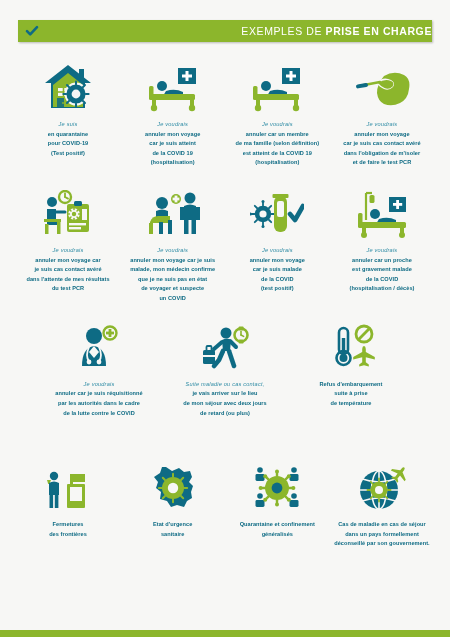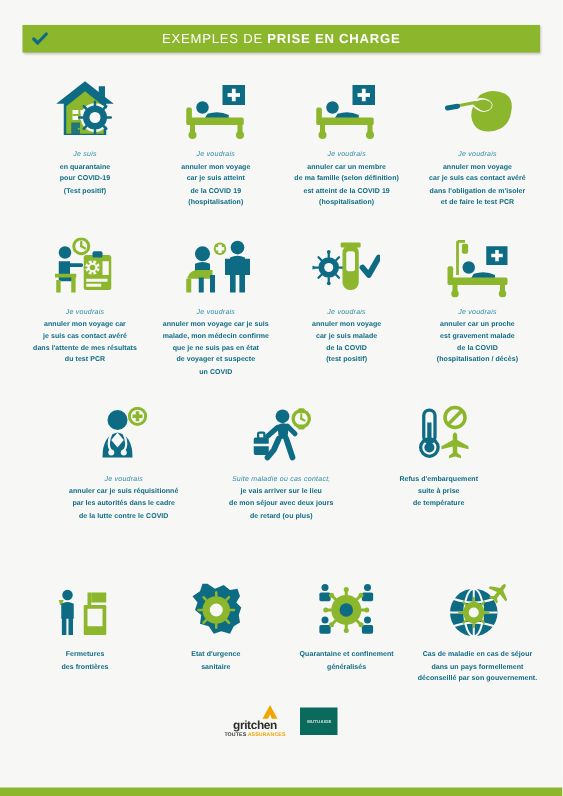--- a/index.html
+++ b/index.html
@@ -14,21 +14,21 @@
     width:450px;height:637px;
     background:#f7f7f5;
     box-sizing:border-box;
     padding:0 18px;
   }
   
   .bar{
     position:relative;
     height:22px;
     background:#8cb62c;
-    display:flex;align-items:center;justify-content:center;
+    display:flex;align-items:center;justify-content:flex-end;
     box-shadow:1px 1px 2px rgba(0,0,0,0.25);
   }
   .bar .badge{
     position:absolute;left:6px;top:50%;
     transform:translateY(-50%);
     width:16px;height:16px;
     display:flex;align-items:center;justify-content:center;
     color:#0e6b84;
   }
   .bar .title{
@@ -602,29 +602,17 @@
       </div>
       <div class="caption">
         <span>Cas de maladie en cas de séjour</span><br>
         <span>dans un pays formellement</span><br>
         <span>déconseillé par son gouvernement.</span>
       </div>
     </div>
 
   </div>
 
-  <div class="logos">
-    <div class="logo-gritchen">
-      <svg width="46" height="13" viewBox="0 0 46 13">
-        <path d="M29 12 L35 1 L41 12 L36.5 12 L35 8.4 L33.5 12 Z" fill="#f0a500"></path>
-      </svg>
-      <span class="gname">gritchen</span>
-      <span class="gsub"><span class="a">TOUTES </span><span class="b">ASSURANCES</span></span>
-    </div>
-    <div class="logo-mutuaide">
-      <span>MUTUAIDE</span>
-    </div>
-  </div>
 
   <div class="bottom-fill"></div>
   <div class="bottom-bar"></div>
 
 </div>
 
 </body></html>

